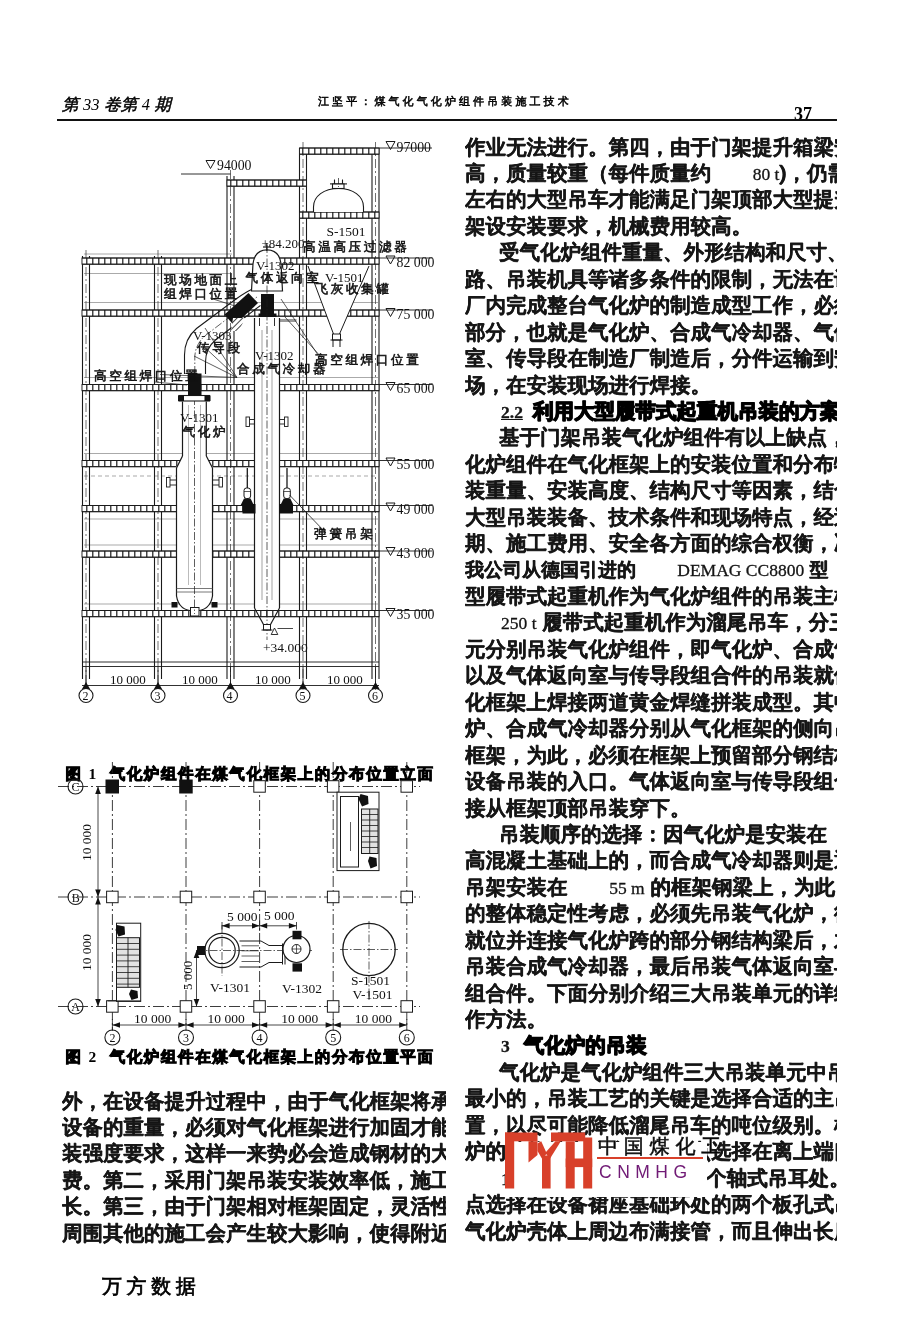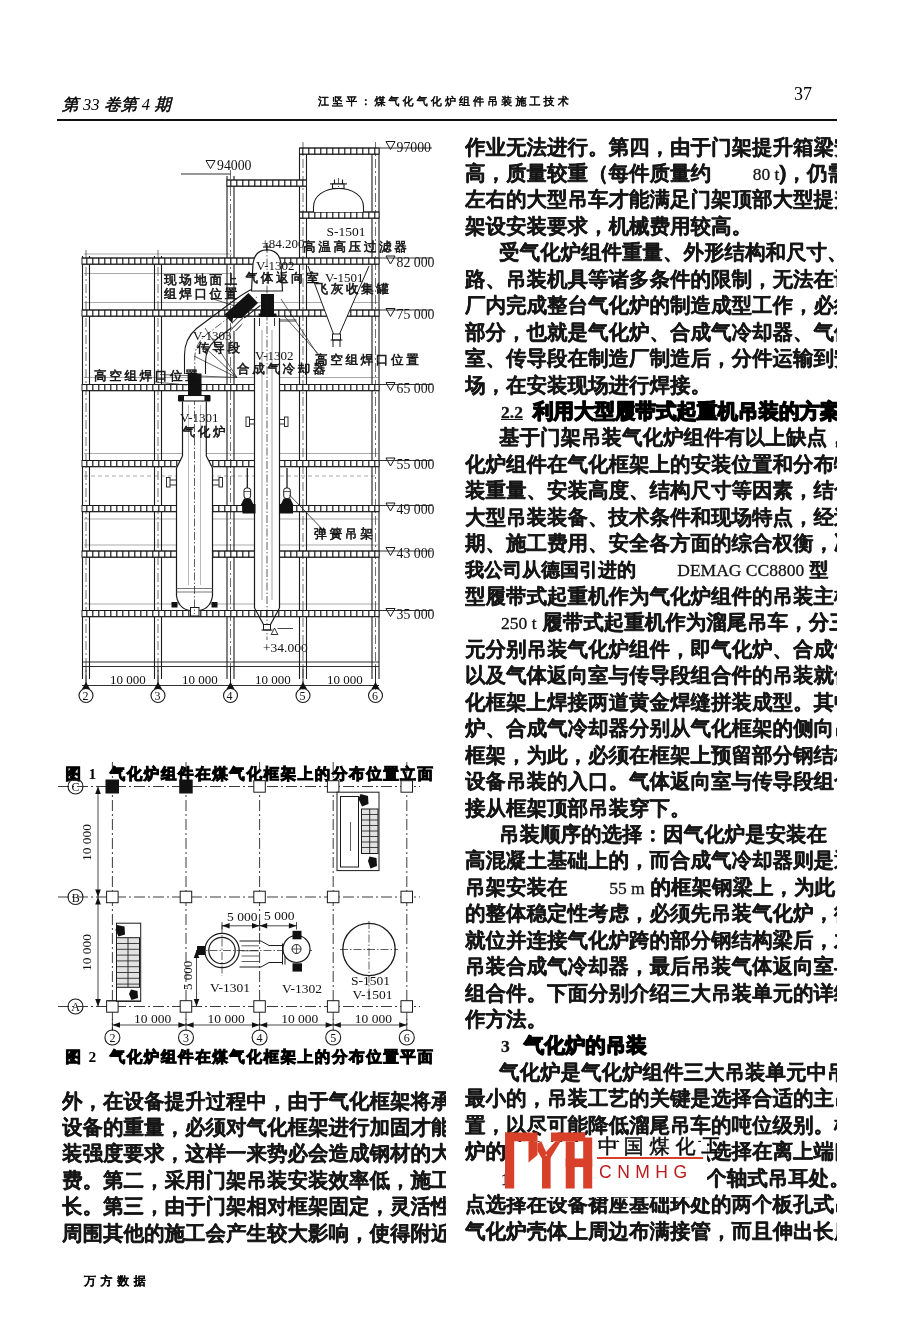--- a/index.html
+++ b/index.html
@@ -10,21 +10,21 @@
 .ln{font-size:20.5px;line-height:26.45px;height:26.45px;text-align:justify;text-align-last:justify;overflow:hidden;white-space:nowrap;-webkit-text-stroke:0.72px #151515;color:#151515;text-shadow:0.8px 0 0 #333,-0.6px 0 0 #333,0 0.7px 0 #333;}
 .ln .lat{font-size:17.5px;-webkit-text-stroke:0.3px #111;text-shadow:none;padding-left:36px;}
 .last{text-align-last:left;}
 .hd{font-weight:bold;-webkit-text-stroke:0.95px #000;}
 </style>
 </head>
 <body>
 
 <div class="abs cjk" style="left:62px;top:93.5px;font-size:16.5px;letter-spacing:0px;font-style:italic;-webkit-text-stroke:0.5px #000;">第 <span class="lat" style="-webkit-text-stroke:0">33</span> 卷第 <span class="lat" style="-webkit-text-stroke:0">4</span> 期</div>
 <div class="abs cjk" style="left:318px;top:93.5px;font-size:11px;letter-spacing:3.1px;-webkit-text-stroke:0.5px #000;">江坚平：煤气化气化炉组件吊装施工技术</div>
-<div class="abs lat" style="left:794px;top:84px;font-size:18px;">37</div>
+<div class="abs lat" style="left:794px;top:104px;font-size:18px;font-weight:bold;">37</div>
 <div class="abs" style="left:57px;top:119px;width:780px;height:2.2px;background:#111;"></div>
 
 <div class="abs" style="left:465px;top:133.6px;width:372px;">
 <div class="ln">作业无法进行。第四，由于门架提升箱梁安装高度</div>
 <div class="ln">高，质量较重（每件质量约 <span class="lat">80 t</span>)，仍需要  级</div>
 <div class="ln">左右的大型吊车才能满足门架顶部大型提升箱梁的</div>
 <div class="ln last">架设安装要求，机械费用较高。</div>
 <div class="ln"><span style="display:inline-block;width:34px;"></span>受气化炉组件重量、外形结构和尺寸、运输道</div>
 <div class="ln">路、吊装机具等诸多条件的限制，无法在设备制造</div>
 <div class="ln">厂内完成整台气化炉的制造成型工作，必须分成 </div>
@@ -70,21 +70,21 @@
 <div class="ln">设备的重量，必须对气化框架进行加固才能满足吊</div>
 <div class="ln">装强度要求，这样一来势必会造成钢材的大量耗</div>
 <div class="ln">费。第二，采用门架吊装安装效率低，施工周期</div>
 <div class="ln">长。第三，由于门架相对框架固定，灵活性差，对</div>
 <div class="ln">周围其他的施工会产生较大影响，使得附近的一些</div>
 </div>
 
 <div class="abs cjk hd" style="left:55px;top:721px;width:390px;text-align:center;font-size:15.5px;letter-spacing:1.6px;margin-top:43px;">图 <span class="lat" style="-webkit-text-stroke:0;font-weight:bold;">1</span>&nbsp;&nbsp;气化炉组件在煤气化框架上的分布位置立面</div>
 <div class="abs cjk hd" style="left:55px;top:1047px;width:390px;text-align:center;font-size:15.5px;letter-spacing:1.6px;">图 <span class="lat" style="-webkit-text-stroke:0;font-weight:bold;">2</span>&nbsp;&nbsp;气化炉组件在煤气化框架上的分布位置平面</div>
 
-<div class="abs cjk" style="left:84px;top:1273px;font-size:12px;letter-spacing:4.6px;-webkit-text-stroke:0.7px #000;">万方数据</div>
+<div class="abs cjk" style="left:102px;top:1273px;font-size:20px;letter-spacing:4.6px;-webkit-text-stroke:0.7px #000;">万方数据</div>
 
 <svg class="abs" style="left:50px;top:130px;" width="400" height="615" viewBox="50 130 400 615">
 <defs>
 <pattern id="tk" patternUnits="userSpaceOnUse" width="6" height="8">
 <rect width="6" height="8" fill="white"></rect>
 <line x1="2.8" y1="0" x2="2.8" y2="8" stroke="#111" stroke-width="1.15"></line>
 </pattern>
 <pattern id="hat" patternUnits="userSpaceOnUse" width="4" height="4" patternTransform="rotate(45)">
 <rect width="4" height="4" fill="white"></rect>
 <line x1="0" y1="0" x2="0" y2="4" stroke="#111" stroke-width="1.6"></line>
@@ -554,13 +554,13 @@
 <rect x="47" y="30.5" width="8.6" height="33"></rect>
 <polygon points="60.5,16.3 65.8,16.3 54.8,34 50.3,27.8"></polygon>
 <rect x="56" y="7.5" width="34.2" height="8.8"></rect>
 <rect x="70.7" y="16.3" width="9" height="47.2"></rect>
 <rect x="88.2" y="12.5" width="9" height="51"></rect>
 <rect x="70.7" y="33.5" width="26.5" height="8.6"></rect>
 </g>
 </svg>
 <div class="abs cjk" style="left:598px;top:1133px;font-size:20px;letter-spacing:5.8px;-webkit-text-stroke:0.6px #222;">中国煤化工</div>
 <div class="abs" style="left:597px;top:1156.5px;width:106px;height:2.5px;background:#d8402a;"></div>
-<div class="abs" style="left:599px;top:1162px;font-size:17.5px;letter-spacing:5.5px;color:#b91c1c;font-family:'Liberation Sans';">CNMHG</div>
+<div class="abs" style="left:599px;top:1162px;font-size:17.5px;letter-spacing:5.5px;color:#701a75;font-family:'Liberation Sans';">CNMHG</div>
 
 </body></html>

